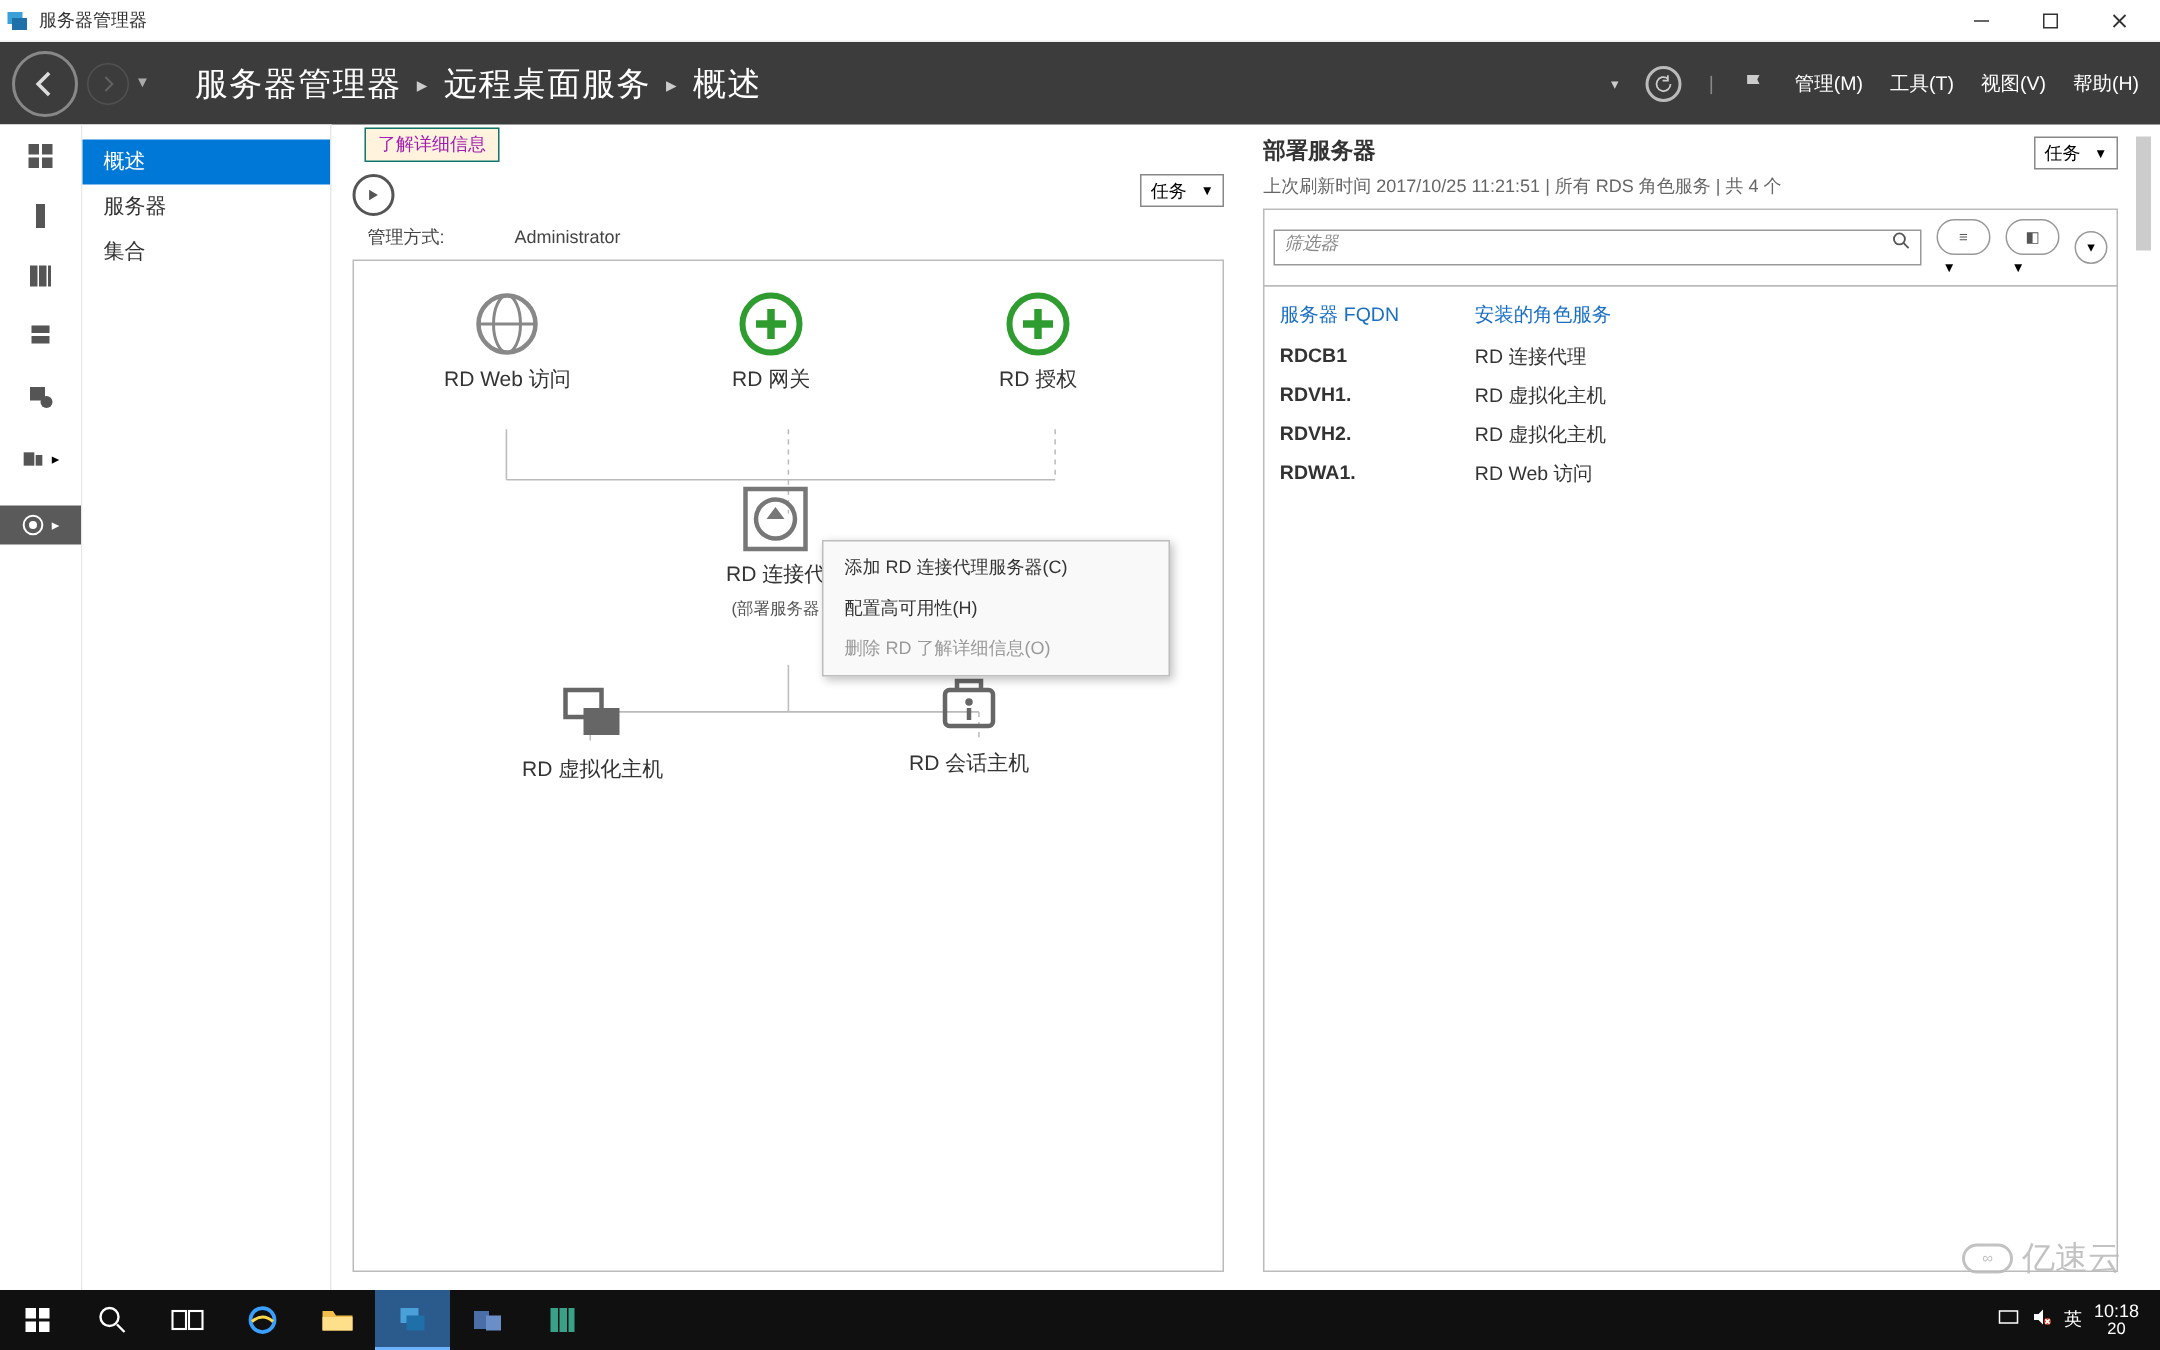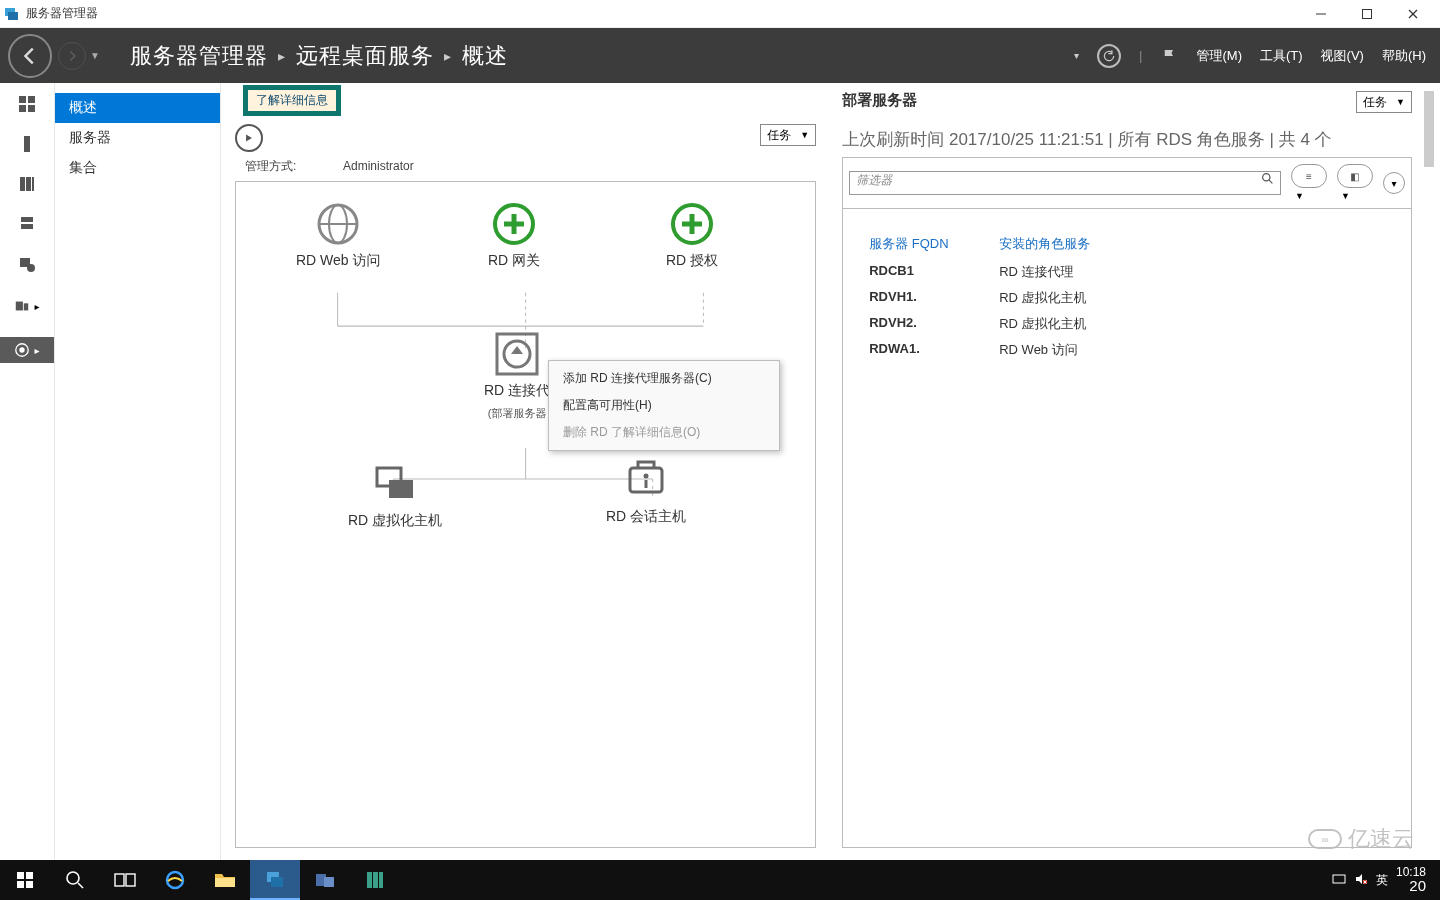--- a/index.html
+++ b/index.html
@@ -33,25 +33,25 @@
 .navlist { width: 166px; background: #fff; border-right: 1px solid #e8e8e8; padding-top: 10px; }
 .navlist .item { padding: 6px 14px; font-size: 14px; color: #333; }
 .navlist .item.sel { background: #0078d7; color: #fff; }
 
 .content { flex: 1; display: flex; gap: 26px; padding: 8px 28px 12px 14px; overflow: hidden; position: relative; }
 .content > .scroll-edge { position: absolute; right: 4px; top: 0; bottom: 0; width: 14px; }
 .content > .scroll-edge .thumb { position: absolute; top: 8px; height: 76px; width: 10px; right: 2px; background: #ccc; }
 
 
 .panel-left { flex: 1.02; display: flex; flex-direction: column; min-width: 0; }
-.info-banner { align-self: flex-start; margin: -6px 0 8px 8px; border: 5px solid #0f766e; background: #fff3dd; color: #0c4a6e; padding: 2px 8px; font-size: 12px; }
+.info-banner { align-self: flex-start; margin: -6px 0 8px 8px; border: 1px solid #0f766e; background: #fff3dd; color: #a21caf; padding: 2px 8px; font-size: 12px; }
 .panel-header { display: flex; align-items: flex-start; gap: 8px; }
 .circ-icon { width: 28px; height: 28px; border: 2px solid #555; border-radius: 50%; display: flex; align-items: center; justify-content: center; font-size: 14px; color: #555; }
 .panel-title { font-size: 15px; font-weight: 700; color: #333; }
-.panel-sub { font-size: 17px; color: #666; margin-top: 18px; }
+.panel-sub { font-size: 12px; color: #666; margin-top: 6px; }
 .tasks-btn { margin-left: auto; width: 56px; height: 22px; border: 1px solid #888; background: #fff; display: flex; align-items: center; justify-content: space-between; padding: 0 6px; font-size: 12px; }
 .manage-line { font-size: 12px; color: #444; padding: 6px 10px 6px 10px; }
 .diagram-box { border: 1px solid #bbb; flex: 1; position: relative; background: #fff; overflow: hidden; }
 
 .node { position: absolute; text-align: center; font-size: 14px; color: #333; display: flex; flex-direction: column; align-items: center; gap: 6px; }
 .node .gicon { width: 44px; height: 44px; }
 .subnote { font-size: 11px; color: #555; }
 .ctx-menu { position: absolute; left: 548px; top: 360px; width: 232px; background: #f9f9f9; border: 1px solid #bdbdbd; box-shadow: 2px 2px 6px rgba(0,0,0,.25); z-index: 20; padding: 4px 0; }
 .ctx-menu .mitem { padding: 5px 14px; font-size: 12px; color: #333; }
 .ctx-menu .mitem.disabled { color: #9a9a9a; }
@@ -59,21 +59,21 @@
 svg.connector { position: absolute; left: 0; top: 0; width: 100%; height: 100%; pointer-events: none; }
 
 
 .panel-right { flex: 1; display: flex; flex-direction: column; min-width: 0; }
 .panel-right .panel-title { margin-bottom: 2px; }
 .panel-right .panel-sub { margin-bottom: 6px; }
 .filter-row { border: 1px solid #bbb; padding: 6px; display: flex; align-items: center; gap: 10px; }
 .filter-input { flex: 1; height: 24px; border: 1px solid #999; padding: 0 6px; font-style: italic; color: #888; font-size: 12px; display: flex; align-items: flex-start; justify-content: space-between; }
 .chip-btn { width: 36px; height: 24px; border: 1px solid #999; border-radius: 12px; display: flex; align-items: center; justify-content: center; position: relative; font-size: 10px; color: #555; }
 .expand-btn { width: 22px; height: 22px; border: 1px solid #999; border-radius: 50%; display: flex; align-items: center; justify-content: center; margin-left: auto; font-size: 10px; }
-.rtable { border: 1px solid #bbb; flex: 1; padding: 16px; margin-top: -1px; }
+.rtable { border: 1px solid #bbb; flex: 1; padding: 0; margin-top: -1px; }
 .rtable .head { display: flex; padding: 10px 10px 6px; color: #1a6fc4; font-size: 13px; }
 .rtable .head .c1 { width: 130px; }
 .rtable .row { display: flex; padding: 4px 10px; font-size: 13px; color: #333; }
 .rtable .row .c1 { width: 130px; white-space: nowrap; overflow: hidden; font-weight: bold; }
 
 
 .taskbar { position: absolute; left: 0; right: 0; bottom: 0; height: 40px; background: #101010; display: flex; align-items: center; color: #fff; }
 .taskbar .tb-item { width: 50px; height: 40px; display: flex; align-items: center; justify-content: center; }
 .taskbar .tb-item.active { background: #2b5a8c; border-bottom: 2px solid #6db3ff; }
 .taskbar .tray { margin-left: auto; display: flex; align-items: center; gap: 8px; padding-right: 14px; font-size: 12px; }
@@ -424,18 +424,18 @@
     <span><svg width="14" height="14" viewBox="0 0 14 14">
           <rect x="1" y="3" width="12" height="8" fill="none" stroke="#fff" stroke-width="1"></rect>
         </svg></span>
     <span><svg width="14" height="14" viewBox="0 0 14 14">
           <path d="M2 5h3l3-3v10l-3-3H2z" fill="#fff"></path>
           <circle cx="11" cy="10" r="2.3" fill="#d4402a"></circle>
           <line x1="9.6" y1="8.6" x2="12.4" y2="11.4" stroke="#fff" stroke-width="1"></line>
           <line x1="12.4" y1="8.6" x2="9.6" y2="11.4" stroke="#fff" stroke-width="1"></line>
         </svg></span>
     <span>英</span>
-    <div style="text-align:right;line-height:1.05">
+    <div style="text-align:center;line-height:1.05">
       <div>10:18</div>
-      <div style="font-size:15px">20</div>
+      <div style="font-size:11px">20</div>
     </div>
   </div>
 </div>
 
 </body></html>

